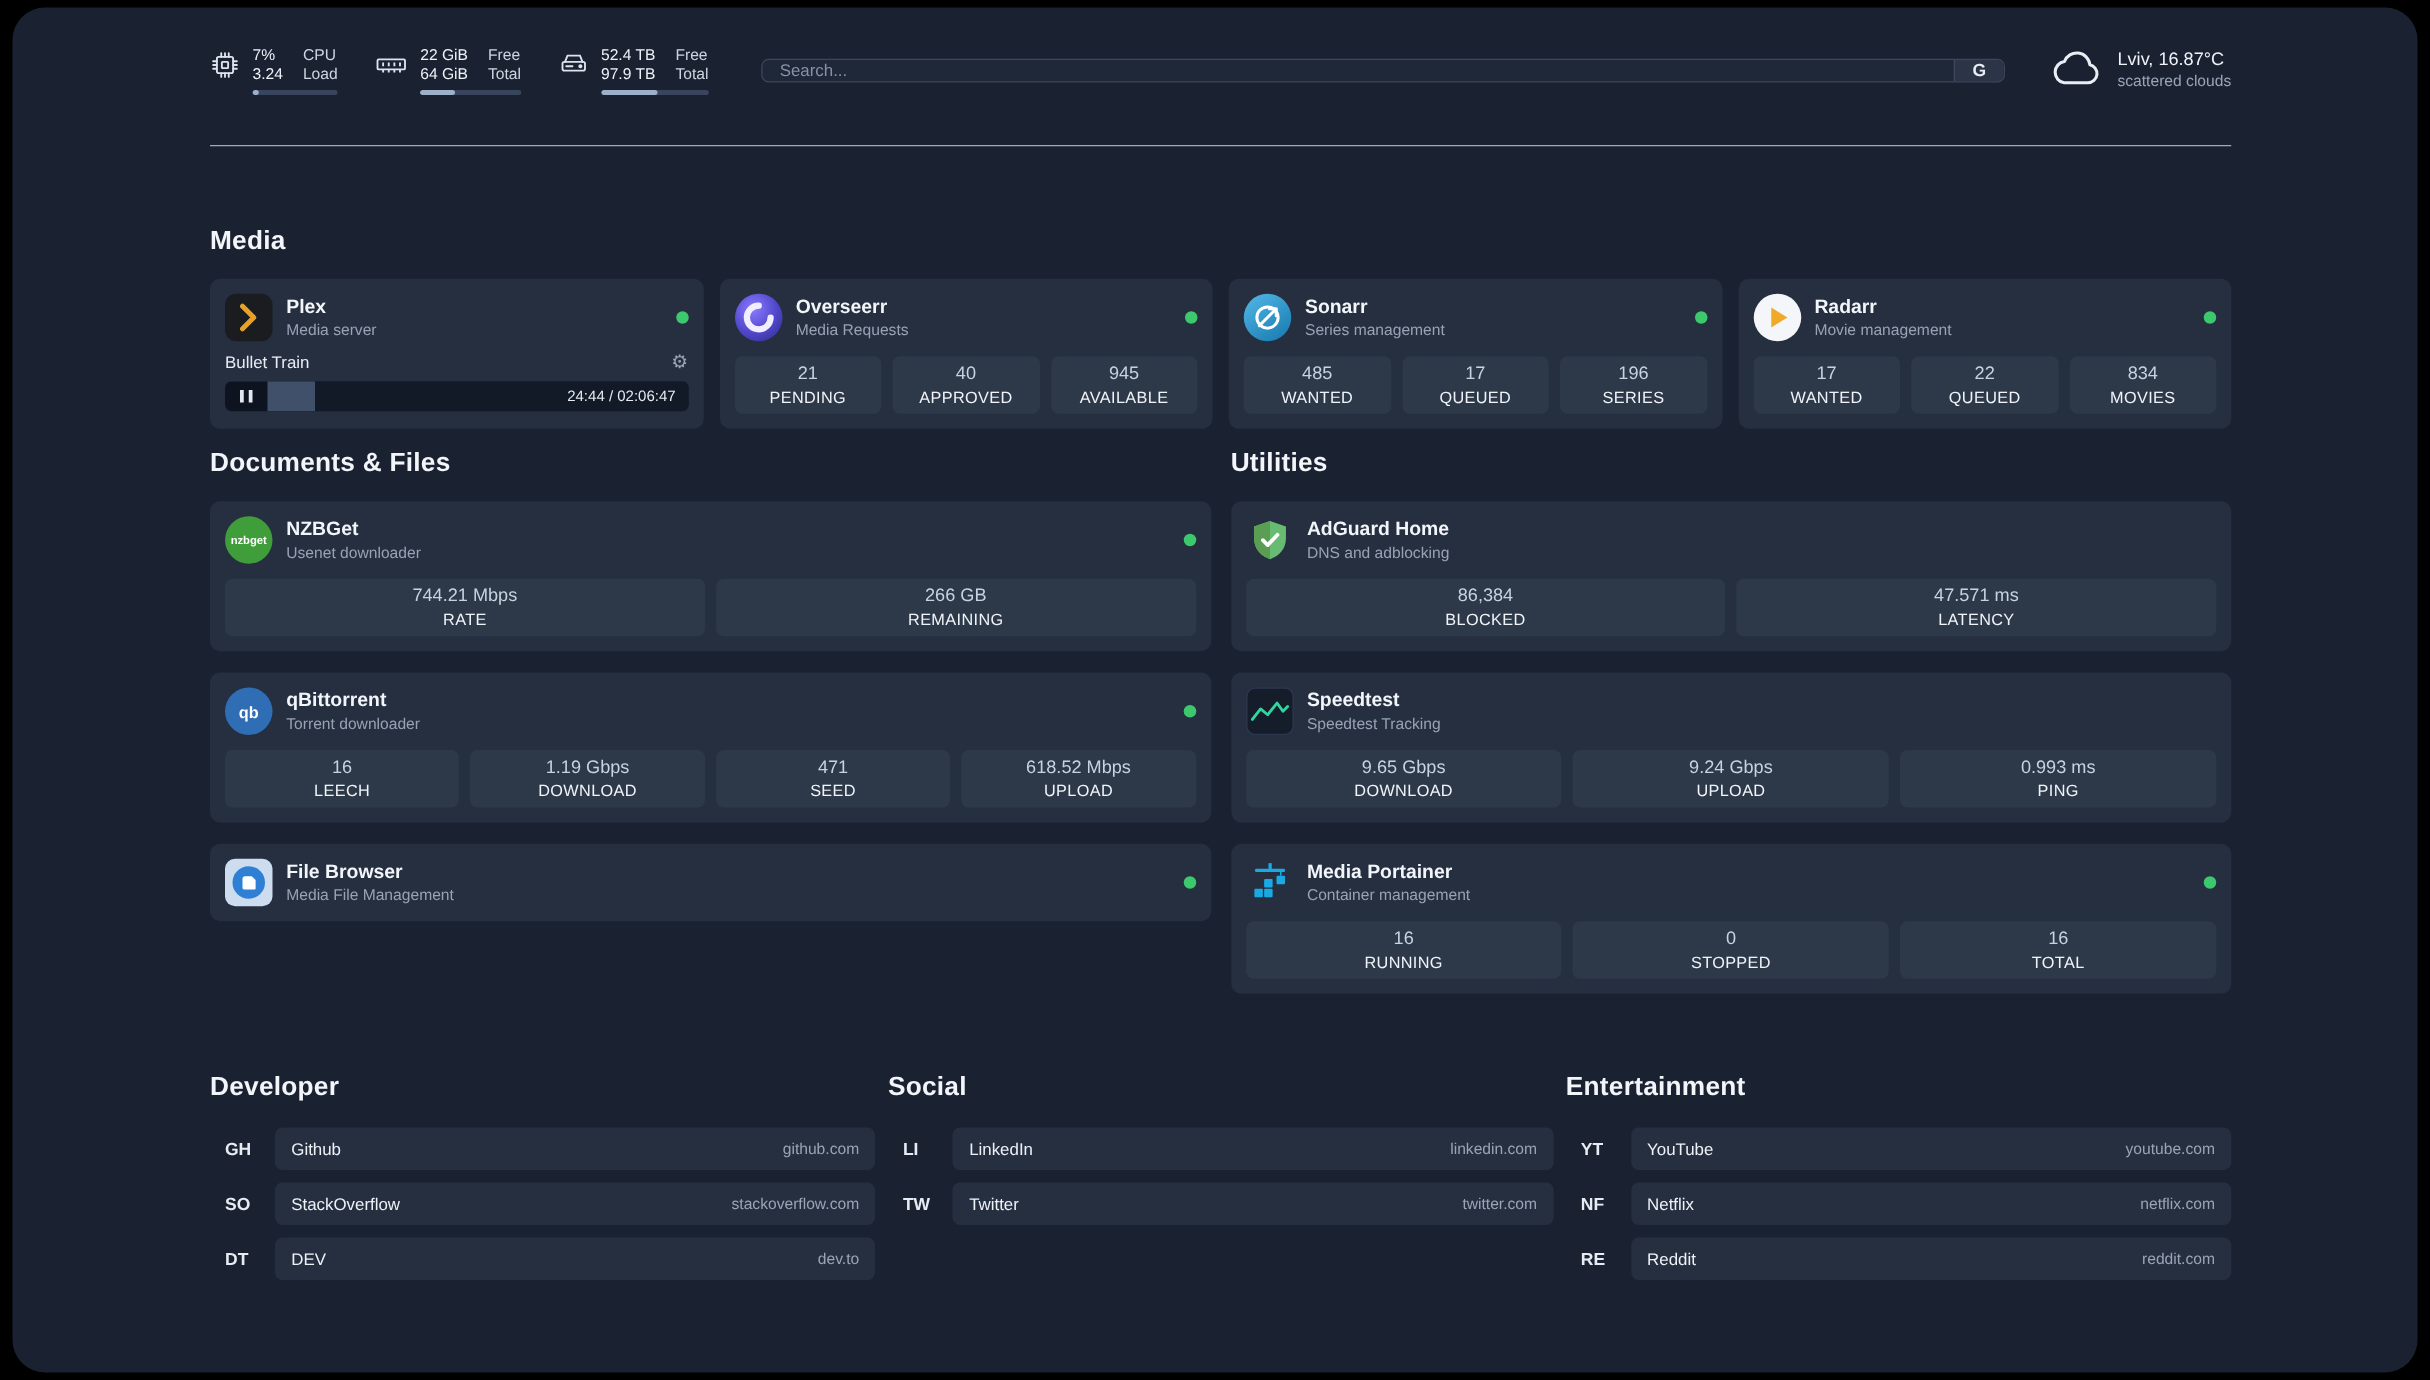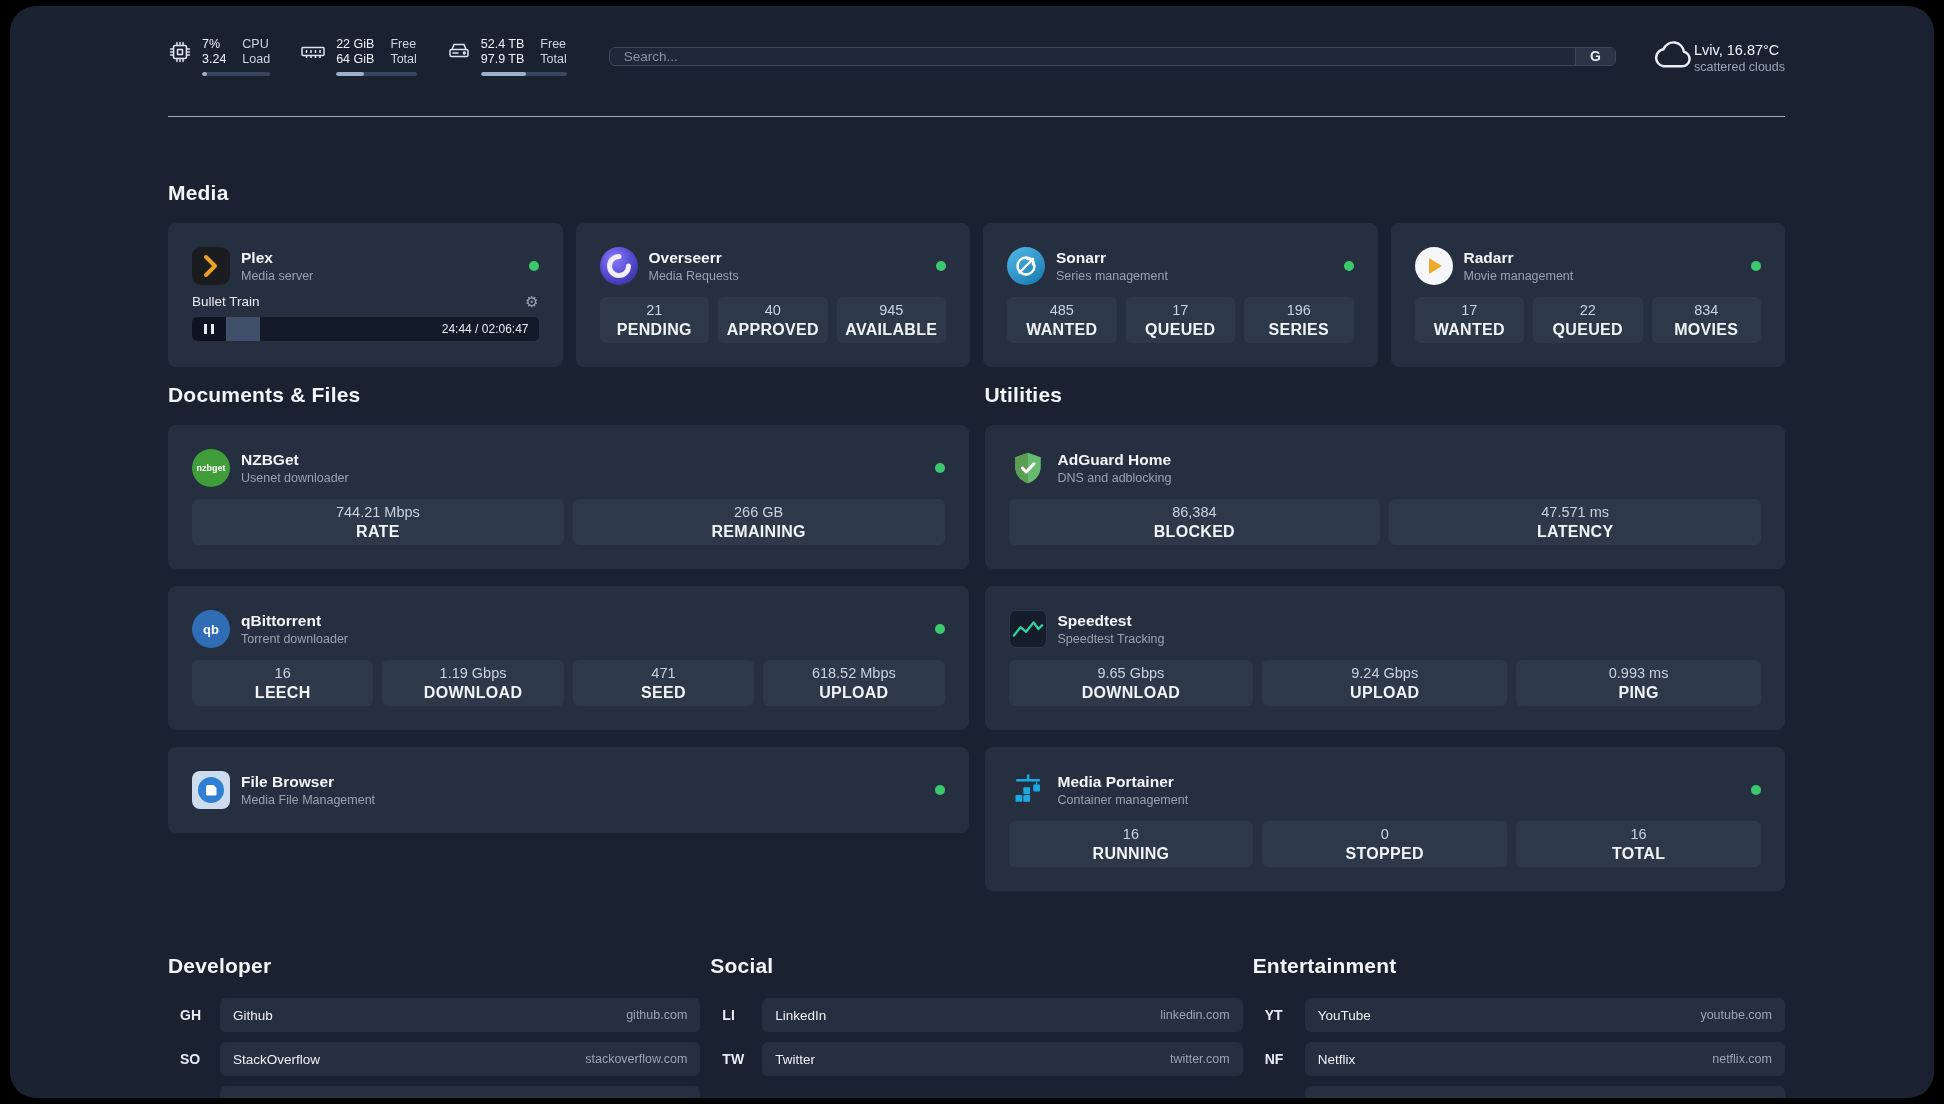--- a/index.html
+++ b/index.html
@@ -20,43 +20,43 @@
   .sysbar > div { height:100%; background:#9db0ca; border-radius:2px; }
 
   .searchwrap { flex:1; display:flex; align-items:stretch; height:19px; margin:0 36px 0 12px;
                 background:#1f2838; border:1px solid #3d4759; border-radius:6px; overflow:hidden; }
   .searchwrap input { flex:1; background:transparent; border:none; outline:none; color:#dfe5ee;
                       font-size:13.5px; padding:0 14px; font-family:"Liberation Sans",sans-serif; }
   .searchwrap input::placeholder { color:#8792a6; }
   .engine { width:40px; display:flex; align-items:center; justify-content:center; background:#2b3547;
             border-left:1px solid #3d4759; font-size:14px; font-weight:700; color:#e8edf4; cursor:pointer; }
 
-  .weather { display:flex; align-items:flex-end; }
+  .weather { display:flex; align-items:center; gap:12px; }
   .weather .wtext .wl1 { font-size:14.5px; color:#f0f3f8; }
   .weather .wtext .wl2 { font-size:12.5px; color:#9aa4b5; margin-top:2px; }
 
   .divider { height:1px; background:#c6cdd8; opacity:.8; margin-top:36px; }
 
   
   .h2 { font-size:21px; font-weight:700; color:#f2f5f9; letter-spacing:.2px; }
   .media-h2 { margin-top:64px; margin-bottom:18px; }
   .media-grid { display:grid; grid-template-columns:repeat(4,1fr); gap:13px; }
 
-  .card { background:#252f40; border-radius:8px; padding:24px; }
+  .card { background:#252f40; border-radius:8px; padding:12px; }
   .card-head { display:flex; align-items:center; gap:11px; }
   .app-icon { width:38px; height:38px; flex:none; display:flex; align-items:center; justify-content:center; }
   .app-name { font-size:15.5px; font-weight:600; color:#f2f5f9; }
   .app-sub { font-size:12.5px; color:#98a2b3; margin-top:2px; }
   .dot { width:10px; height:10px; border-radius:50%; background:#3cc96e; margin-left:auto; flex:none; }
 
   .tiles { display:flex; gap:9px; margin-top:12px; }
   .tile { flex:1; background:#2d3949; border-radius:6px; height:46px; display:flex; flex-direction:column;
           align-items:center; justify-content:center; gap:3px; }
   .tile-v { font-size:14.5px; color:#c9d2de; }
-  .tile-l { font-size:16px; font-weight:700; color:#f0f3f8; letter-spacing:.3px; }
+  .tile-l { font-size:13px; font-weight:400; color:#f0f3f8; letter-spacing:.3px; }
 
   
   .np-row { display:flex; justify-content:space-between; align-items:center; margin-top:9px; }
   .np-title { font-size:13.5px; color:#e8edf4; }
   .gear { color:#9aa4b5; font-size:15px; cursor:pointer; line-height:1; }
   .seek { position:relative; height:24px; border-radius:5px; background:#121a27; margin-top:8px; overflow:hidden; cursor:pointer; }
   .seek-fill { position:absolute; left:0; top:0; bottom:0; background:#41506a; }
   .pausebtn { position:absolute; left:0; top:0; bottom:0; width:34px; background:#0d1420; display:flex;
               align-items:center; justify-content:center; gap:4px; cursor:pointer; }
   .pausebtn i { display:block; width:3px; height:10px; background:#e2e8f0; }

